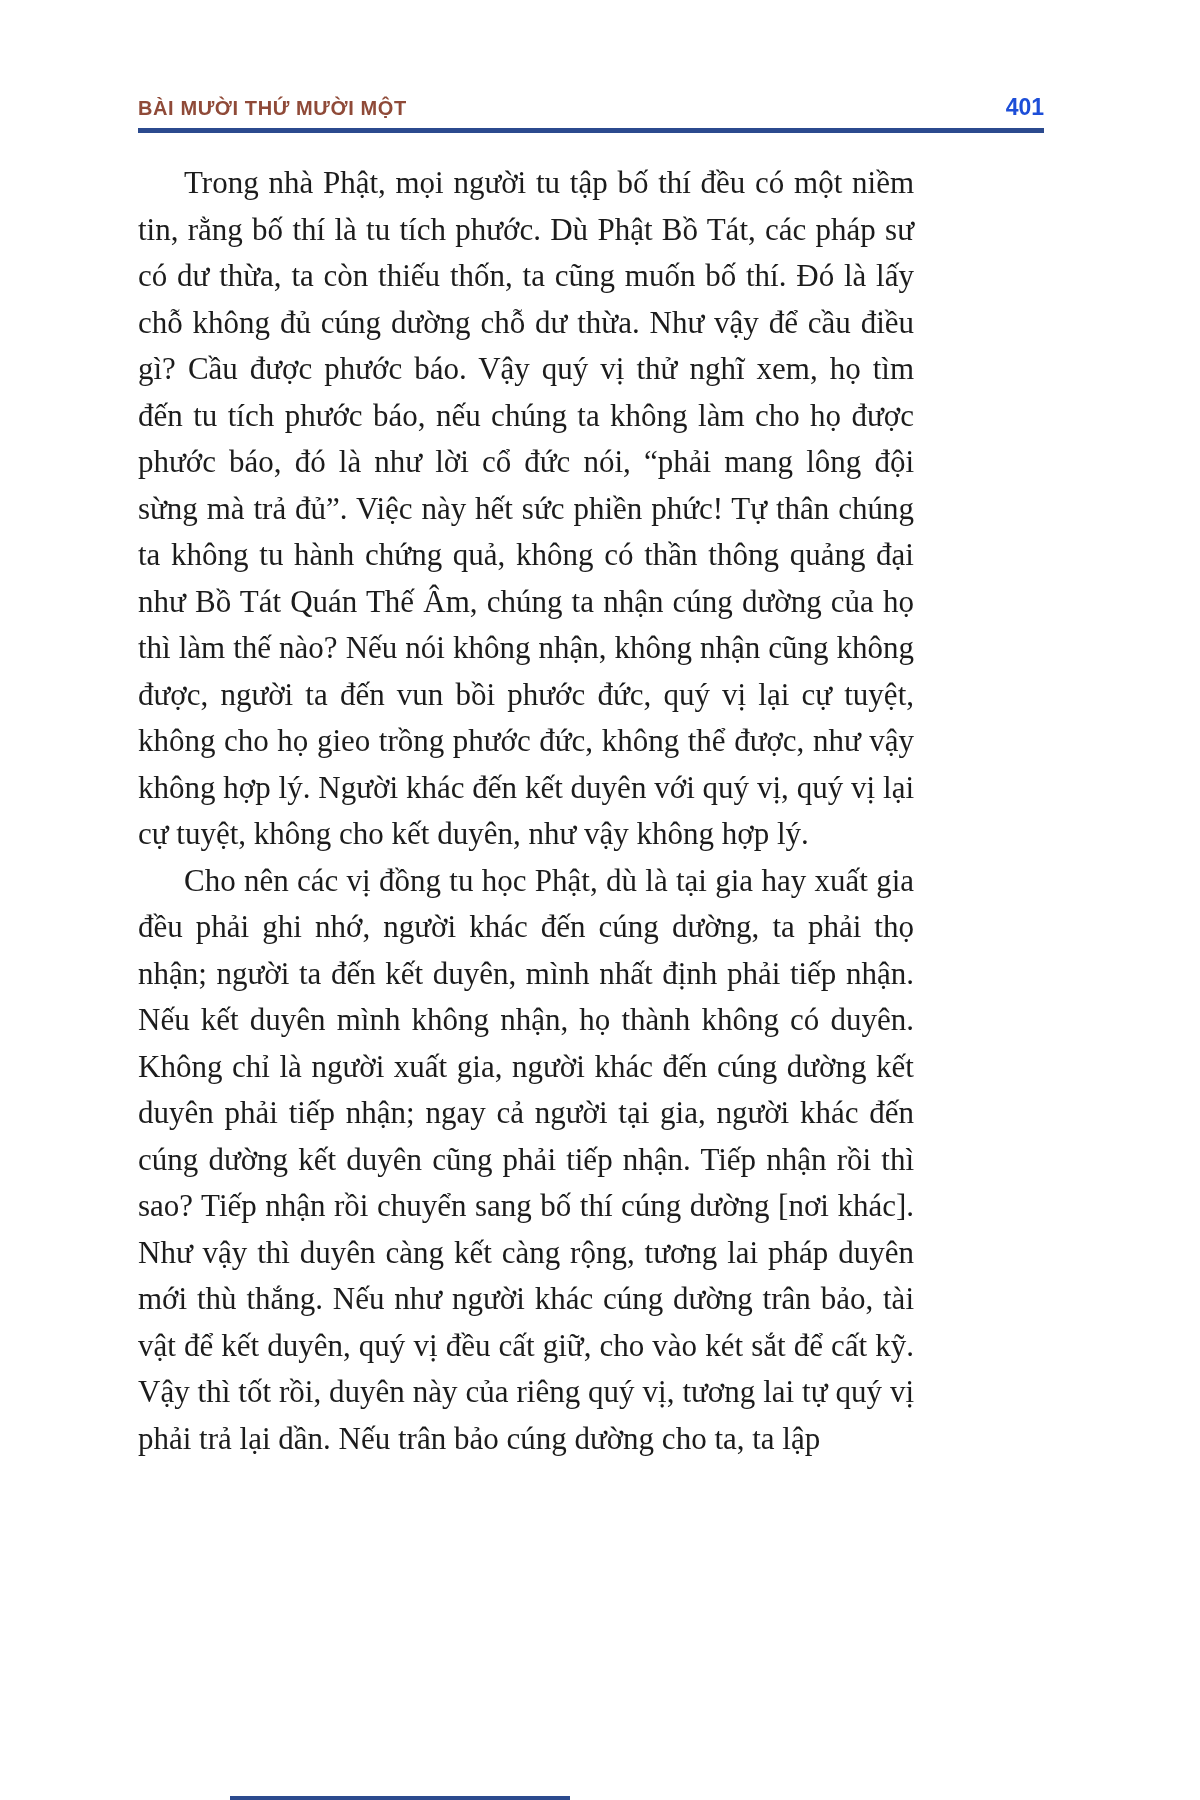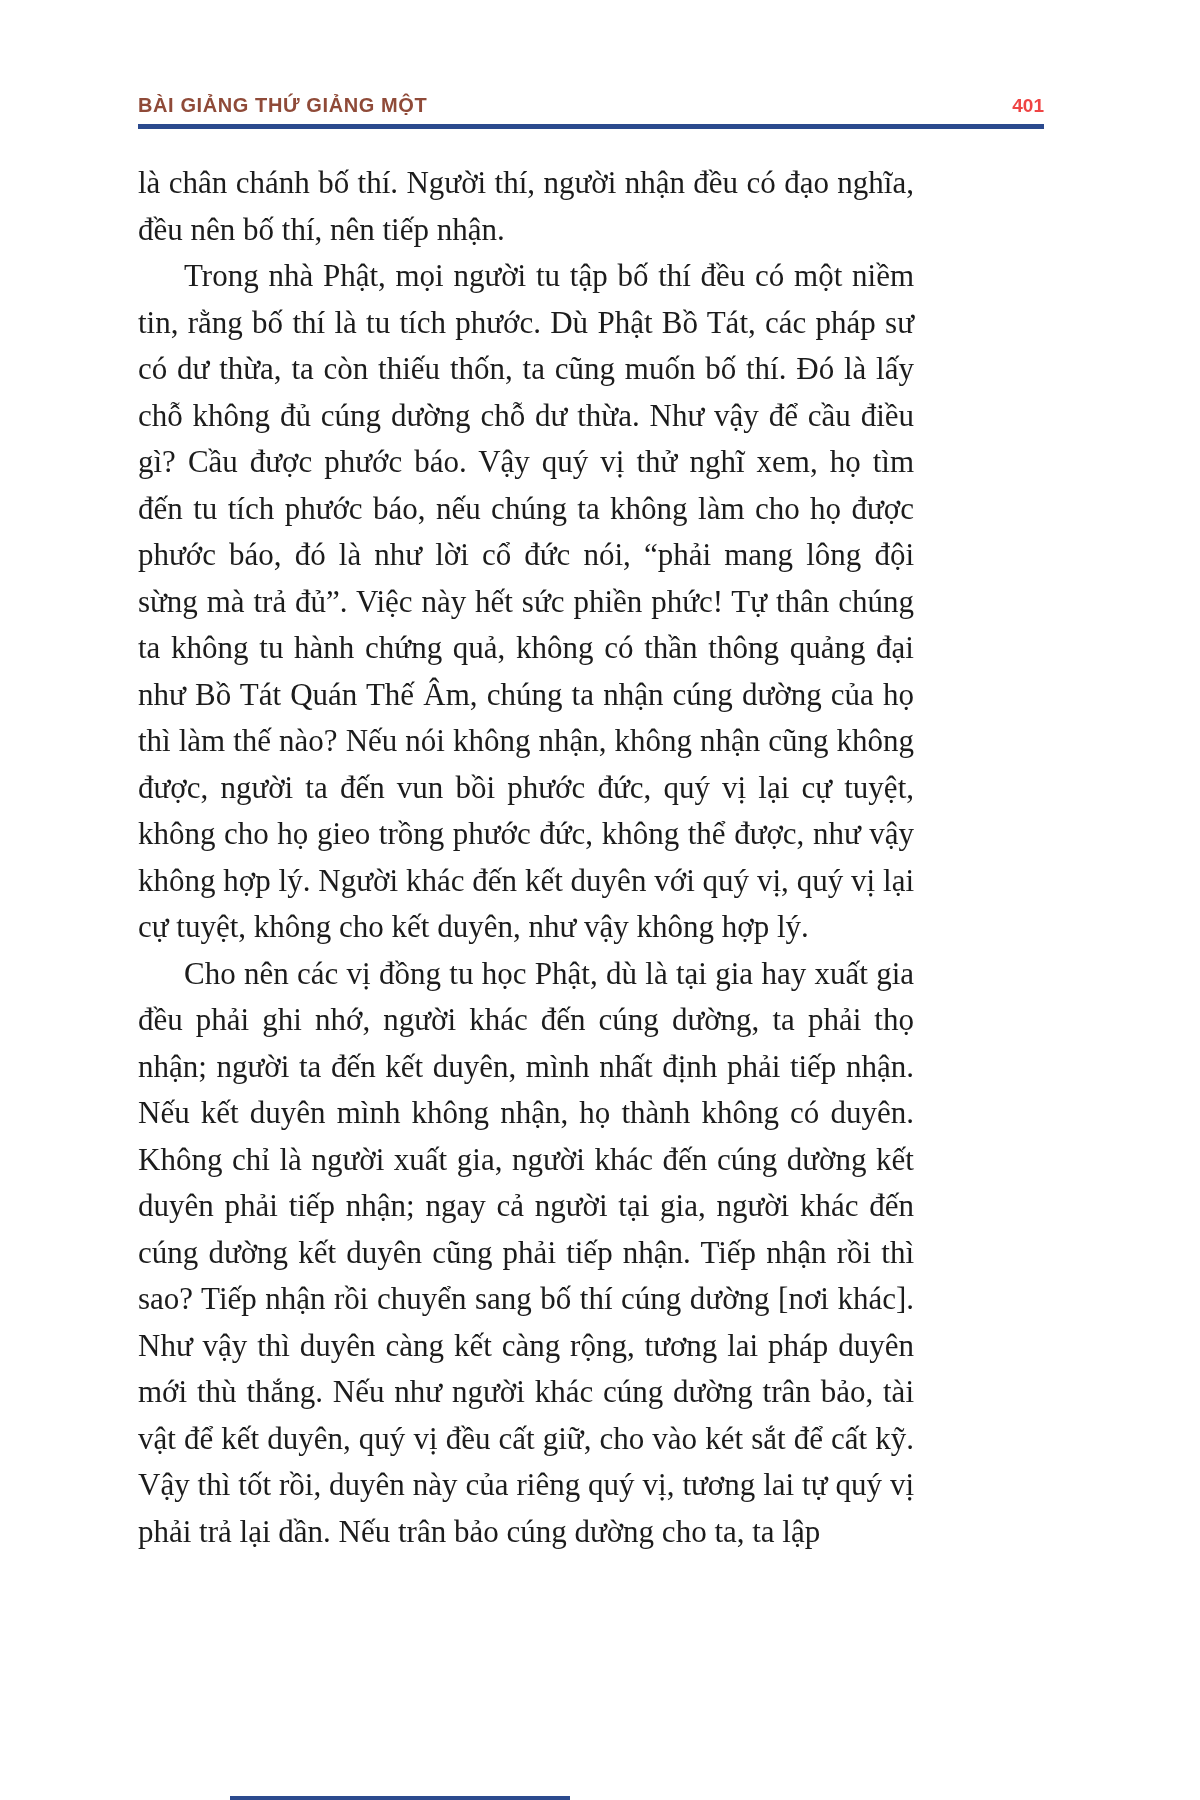--- a/index.html
+++ b/index.html
@@ -30,22 +30,22 @@
   .chapter-title {
     font-family: "Liberation Sans", sans-serif;
     font-weight: bold;
     font-size: 20px;
     letter-spacing: 0.6px;
     color: #8f4a38;
   }
   .page-number {
     font-family: "Liberation Sans", sans-serif;
     font-weight: bold;
-    font-size: 19px;
-    color: #ef4444;
+    font-size: 23px;
+    color: #1d4ed8;
   }
   .header-rule {
     margin-top: 7px;
     height: 5px;
     background: #2b4a8e;
   }
   
   .body-text {
     position: absolute;
     left: 138px;
@@ -75,27 +75,26 @@
     background: #2b4a8e;
   }
 </style>
 </head>
 <body>
 
 <div class="page">
 
   <div class="running-header">
     <div class="header-row">
-      <span class="chapter-title">BÀI GIẢNG THỨ GIẢNG MỘT</span>
+      <span class="chapter-title">BÀI MƯỜI THỨ MƯỜI MỘT</span>
       <span class="page-number">401</span>
     </div>
     <div class="header-rule"></div>
   </div>
 
   <div class="body-text">
-    <p>là chân chánh bố thí. Người thí, người nhận đều có đạo nghĩa, đều nên bố thí, nên tiếp nhận.</p>
     <p class="indent">Trong nhà Phật, mọi người tu tập bố thí đều có một niềm tin, rằng bố thí là tu tích phước. Dù Phật Bồ Tát, các pháp sư có dư thừa, ta còn thiếu thốn, ta cũng muốn bố thí. Đó là lấy chỗ không đủ cúng dường chỗ dư thừa. Như vậy để cầu điều gì? Cầu được phước báo. Vậy quý vị thử nghĩ xem, họ tìm đến tu tích phước báo, nếu chúng ta không làm cho họ được phước báo, đó là như lời cổ đức nói, “phải mang lông đội sừng mà trả đủ”. Việc này hết sức phiền phức! Tự thân chúng ta không tu hành chứng quả, không có thần thông quảng đại như Bồ Tát Quán Thế Âm, chúng ta nhận cúng dường của họ thì làm thế nào? Nếu nói không nhận, không nhận cũng không được, người ta đến vun bồi phước đức, quý vị lại cự tuyệt, không cho họ gieo trồng phước đức, không thể được, như vậy không hợp lý. Người khác đến kết duyên với quý vị, quý vị lại cự tuyệt, không cho kết duyên, như vậy không hợp lý.</p>
     <p class="indent">Cho nên các vị đồng tu học Phật, dù là tại gia hay xuất gia đều phải ghi nhớ, người khác đến cúng dường, ta phải thọ nhận; người ta đến kết duyên, mình nhất định phải tiếp nhận. Nếu kết duyên mình không nhận, họ thành không có duyên. Không chỉ là người xuất gia, người khác đến cúng dường kết duyên phải tiếp nhận; ngay cả người tại gia, người khác đến cúng dường kết duyên cũng phải tiếp nhận. Tiếp nhận rồi thì sao? Tiếp nhận rồi chuyển sang bố thí cúng dường [nơi khác]. Như vậy thì duyên càng kết càng rộng, tương lai pháp duyên mới thù thắng. Nếu như người khác cúng dường trân bảo, tài vật để kết duyên, quý vị đều cất giữ, cho vào két sắt để cất kỹ. Vậy thì tốt rồi, duyên này của riêng quý vị, tương lai tự quý vị phải trả lại dần. Nếu trân bảo cúng dường cho ta, ta lập</p>
   </div>
 
   <div class="footer-rule-fragment"></div>
 
 </div>
 
 </body></html>

